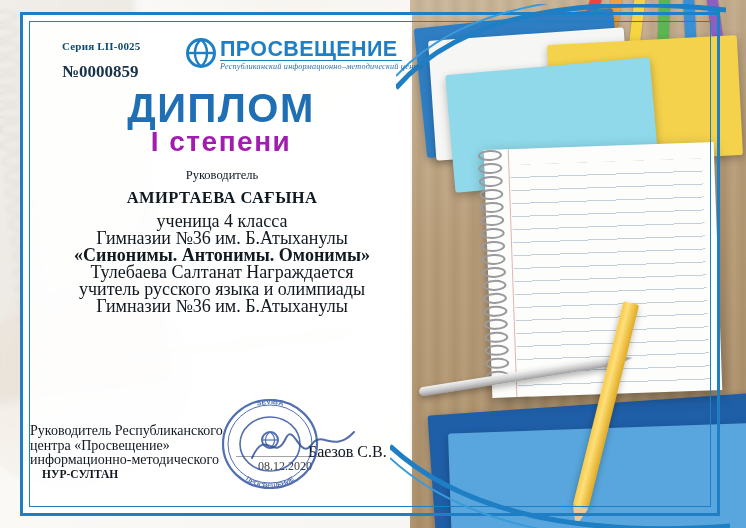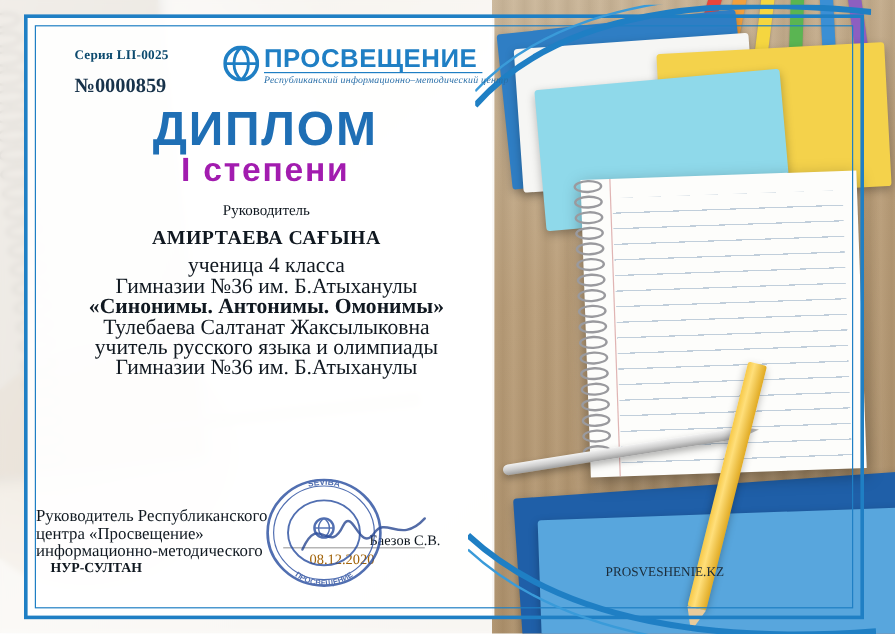--- a/index.html
+++ b/index.html
@@ -383,29 +383,29 @@
     left: 42px;
     top: 468px;
     font-size: 11.5px;
     font-weight: bold;
     color: #101820;
   }
   .signer {
     position: absolute;
     left: 308px;
     top: 443px;
-    font-size: 12px;
+    font-size: 16px;
     color: #101820;
   }
   .sign-date {
     position: absolute;
     left: 258px;
     top: 459px;
     font-size: 12px;
-    color: #a16207;
+    color: #404040;
   }
   .sign-line {
     position: absolute;
     left: 236px;
     top: 456px;
     width: 118px;
     height: 1px;
     background: #333;
     opacity: 0.45;
   }
@@ -568,21 +568,21 @@
 
   <div class="title-main">ДИПЛОМ</div>
   <div class="title-sub">I степени</div>
 
   <div class="body-block">
     <div class="awarded">Руководитель</div>
     <div class="recipient">АМИРТАЕВА САҒЫНА</div>
     <div class="line">ученица 4 класса</div>
     <div class="line">Гимназии №36 им. Б.Атыханулы</div>
     <div class="line bold">«Синонимы. Антонимы. Омонимы»</div>
-    <div class="line">Тулебаева Салтанат Жаксылыковна</div>
+    <div class="line">Тулебаева Салтанат Награждается</div>
     <div class="line">учитель русского языка и олимпиады</div>
     <div class="line">Гимназии №36 им. Б.Атыханулы</div>
   </div>
 
   <div class="footer-left">
     <div>Руководитель Республиканского</div>
     <div>центра «Просвещение»</div>
     <div>информационно-методического</div>
   </div>
   <div class="footer-city">НУР-СУЛТАН</div>
@@ -609,16 +609,15 @@
     <line x1="48" y1="48" x2="64" y2="48" stroke="#2b4fa0" stroke-width="1.2"></line>
     <text font-family="Liberation Sans, sans-serif" font-size="7" fill="#2b4fa0" font-weight="bold">
       <textPath href="#arcTop" startOffset="50%" text-anchor="middle">SEVIBA</textPath>
     </text>
     <text font-family="Liberation Sans, sans-serif" font-size="6.5" fill="#2b4fa0" font-weight="bold" y="0">
       <textPath href="#arcBottom" startOffset="50%" text-anchor="middle">ПРОСВЕЩЕНИЕ</textPath>
     </text>
   </svg>
 
   <div class="footer-right">
-    <div>PROSVESHENIE.KZ</div>
   </div>
 
 </div>
 
 </body></html>

